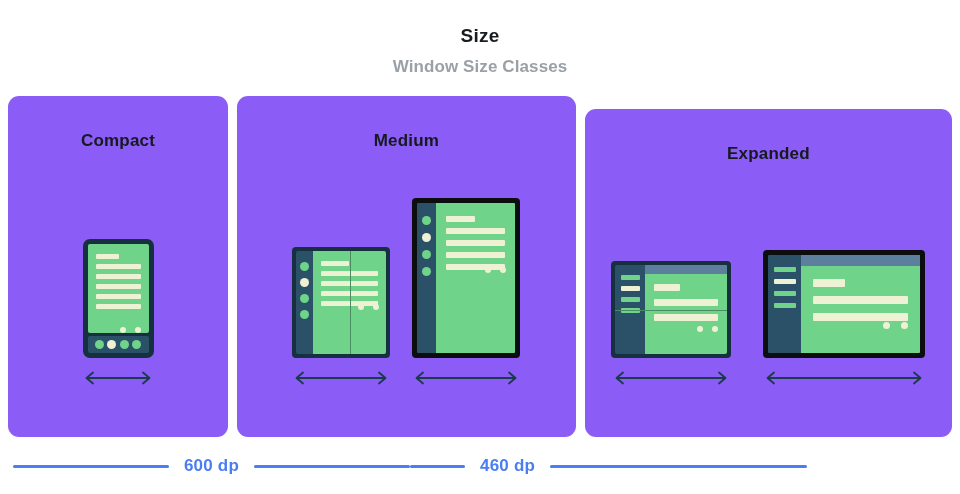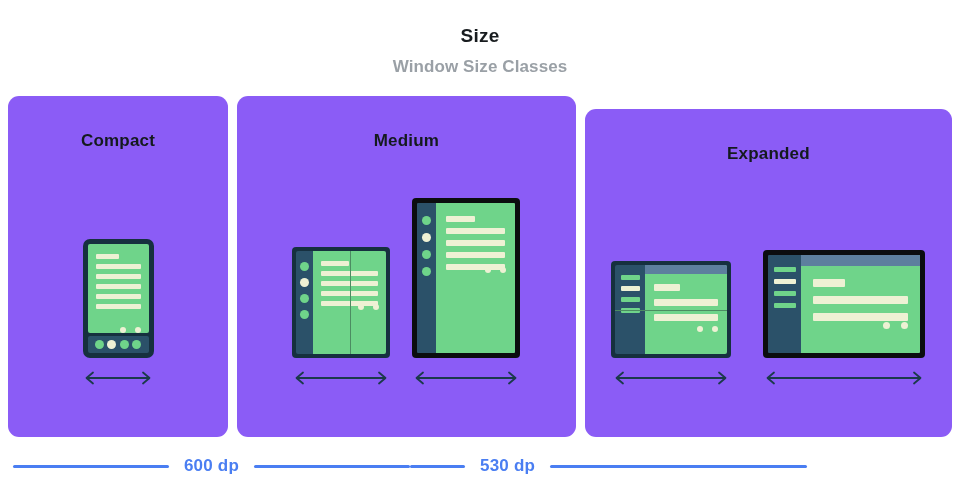--- a/index.html
+++ b/index.html
@@ -356,18 +356,18 @@
   </div>
 
   <div class="dpscale">
     <div class="dpseg first" style="flex:1">
       <div class="dpline" style="flex:1"></div>
       <div class="dplabel">600 dp</div>
       <div class="dpline" style="flex:1"></div>
     </div>
     <div class="dpseg last" style="flex:1">
       <div class="dpline" style="width:55px"></div>
-      <div class="dplabel">530 dp</div>
+      <div class="dplabel">460 dp</div>
       <div class="dpline" style="flex:1"></div>
     </div>
   </div>
 
 </div>
 
 </body></html>

